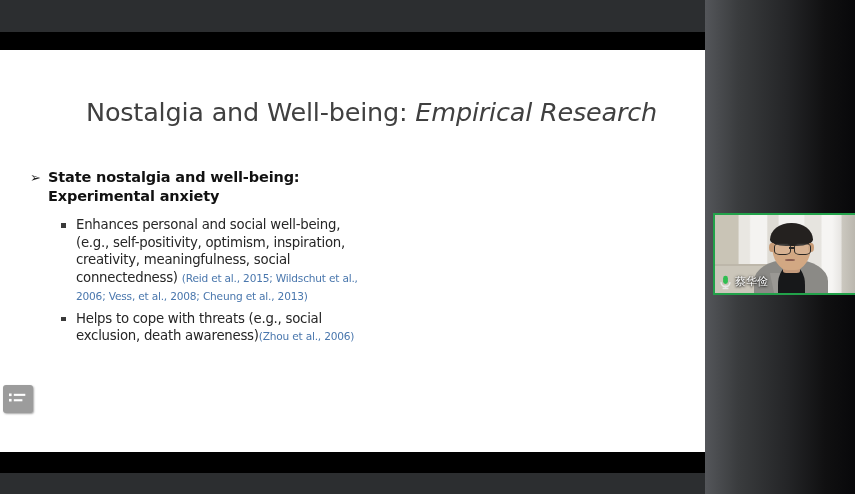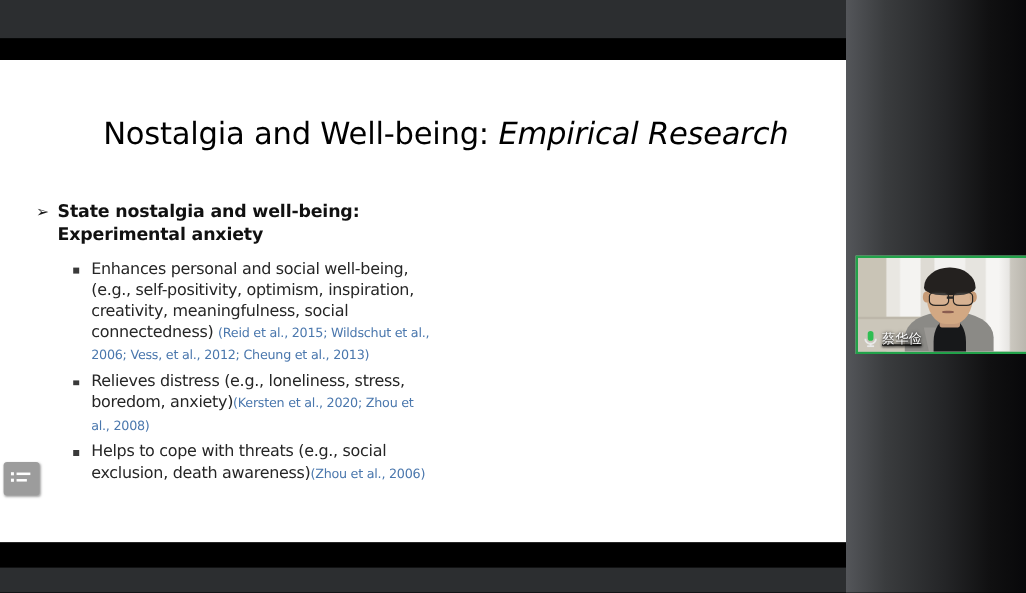--- a/index.html
+++ b/index.html
@@ -66,21 +66,21 @@
     background: #ffffff;
     overflow: hidden;
   }
   #slide-title {
     position: absolute;
     left: 86px;
     top: 48px;
     width: 580px;
     font-size: 25.5px;
     line-height: 1.15;
-    color: #000000;
+    color: #404040;
     font-family: "DejaVu Sans", sans-serif;
     font-weight: 400;
     letter-spacing: -0.2px;
     white-space: nowrap;
   }
   #slide-title .ital {
     font-style: italic;
   }
 
   #slide-body {
@@ -309,25 +309,24 @@
     height: 26%;
     background: #9a9894;
     transform: skewX(12deg);
   }
 
   .name-plate {
     position: absolute;
     left: 3px;
     bottom: 2px;
     display: flex;
-    align-items: center;
+    align-items: flex-start;
     gap: 3px;
     padding: 1px 4px 1px 1px;
     border-radius: 3px;
-    text-decoration: underline;
   }
   .mic-icon {
     width: 13px;
     height: 15px;
     display: block;
   }
   .name-text {
     font-size: 11px;
     line-height: 13px;
     color: #ffffff;
@@ -355,24 +354,21 @@
 
       <div id="slide-body">
 
         <div class="lvl1">
           <span class="lvl1-marker">➢</span>
           <span class="lvl1-text">State nostalgia and well-being: Experimental anxiety</span>
         </div>
 
         <ul class="lvl2-list">
           <li class="lvl2">
-            <span>Enhances personal and social well-being, (e.g., self-positivity, optimism, inspiration, creativity, meaningfulness, social connectedness) </span><span class="cite">(Reid et al., 2015; Wildschut et al., 2006; Vess, et al., 2012; Cheung et al., 2013)</span>
-          </li>
-          <li class="lvl2">
-            <span>Relieves distress (e.g., loneliness, stress, boredom, anxiety)</span><span class="cite">(Kersten et al., 2020; Zhou et al., 2008)</span>
+            <span>Enhances personal and social well-being, (e.g., self-positivity, optimism, inspiration, creativity, meaningfulness, social connectedness) </span><span class="cite">(Reid et al., 2015; Wildschut et al., 2006; Vess, et al., 2008; Cheung et al., 2013)</span>
           </li>
           <li class="lvl2">
             <span>Helps to cope with threats (e.g., social exclusion, death awareness)</span><span class="cite">(Zhou et al., 2006)</span>
           </li>
         </ul>
 
       </div>
     </div>
 
     <div class="letterbox-bottom"></div>

